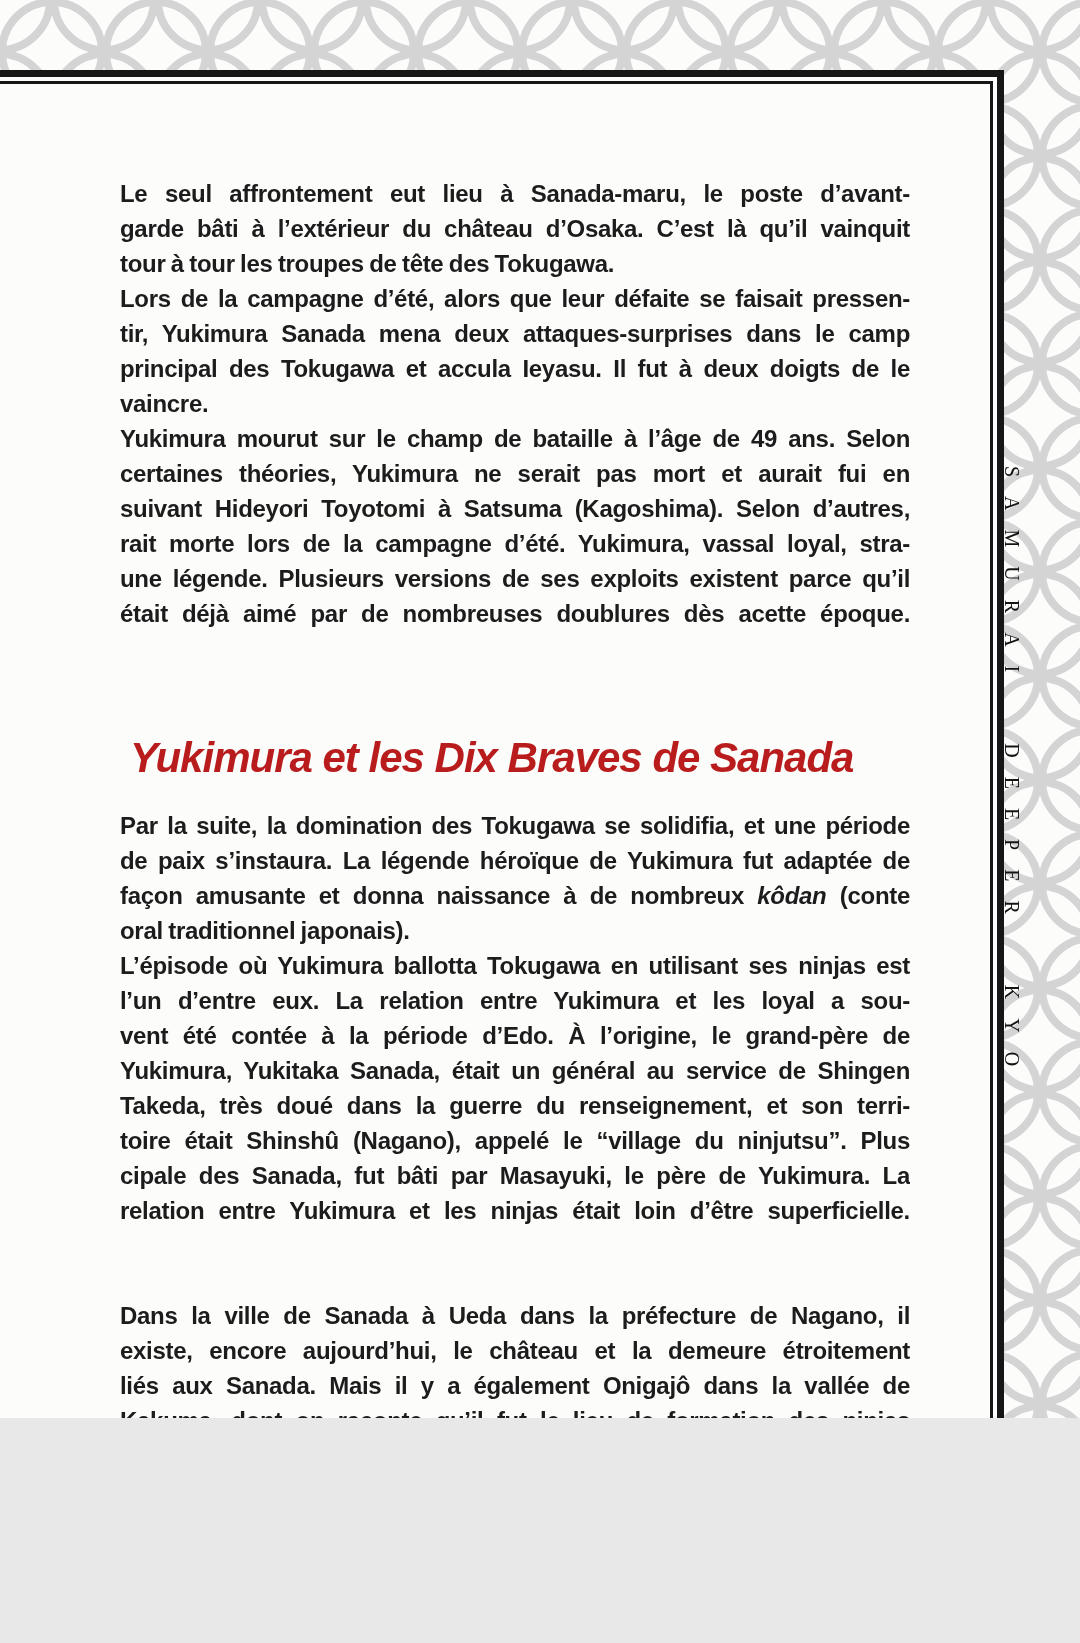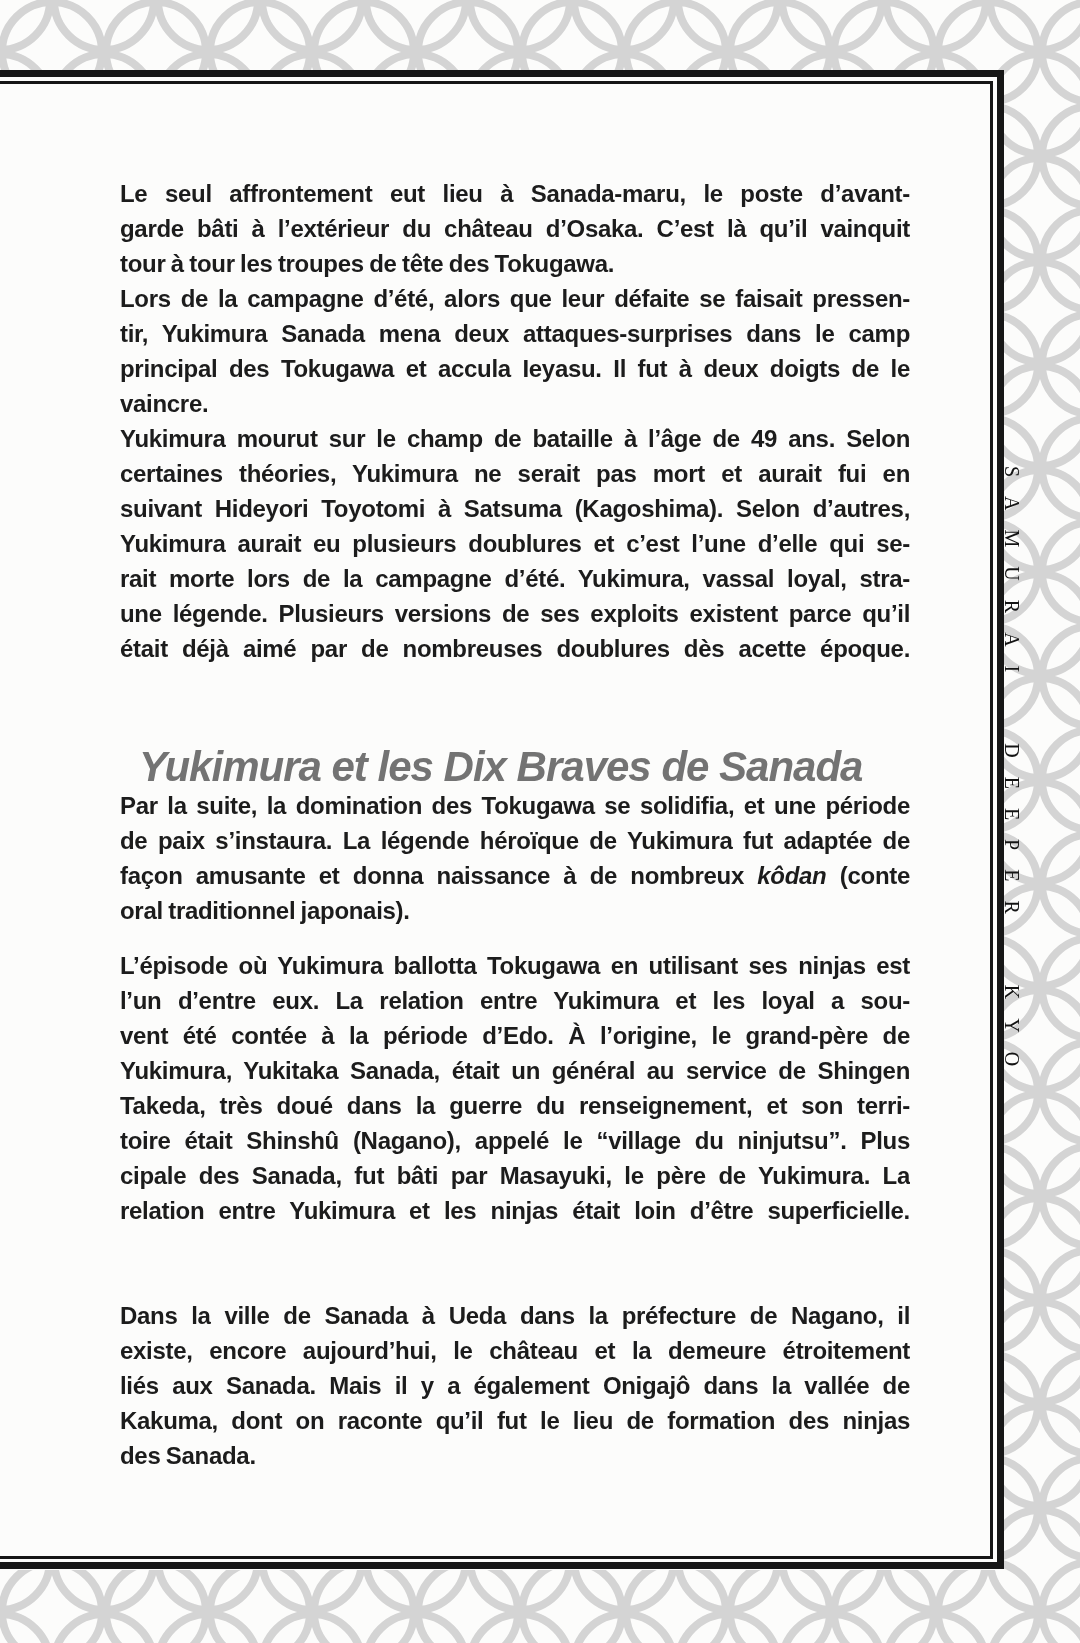--- a/index.html
+++ b/index.html
@@ -1,19 +1,19 @@
 <!DOCTYPE html>
 <html><head>
 <meta charset="utf-8">
 <style>
   html, body { margin: 0; padding: 0; background: #e8e8e8; }
   .page {
     position: relative;
     width: 1080px;
-    height: 1643px;
+    height: 1418px;
     background: #fcfcfb;
     overflow: hidden;
     font-family: "Liberation Sans", "DejaVu Sans", sans-serif;
   }
   .pattern-layer {
     position: absolute;
     left: 0; top: 0;
     width: 1080px; height: 1643px;
     pointer-events: none;
   }
@@ -45,27 +45,27 @@
     white-space: normal;
   }
   .line.jl { text-align-last: justify; }
   .line i { font-style: italic; }
 
   .heading {
     position: absolute;
     left: 122px;
     top: 724px;
     width: 800px;
-    margin: 17px;
+    margin: 8px;
     font-size: 42px;
     line-height: 52px;
     font-weight: 700;
     font-style: italic;
     letter-spacing: -1px;
-    color: #737373;
+    color: #b91c1c;
   }
 
   .spine-title {
     position: absolute;
     left: 1000px;
     top: 466px;
     height: 1140px;
     writing-mode: vertical-rl;
     font-family: "Liberation Serif", "DejaVu Serif", serif;
     font-size: 20px;
@@ -113,29 +113,28 @@
     <section class="para" style="top:281px">
         <div class="line jl"><span>Lors de la campagne d’été, alors que leur défaite se faisait pressen-</span></div>
         <div class="line jl"><span>tir, Yukimura Sanada mena deux attaques-surprises dans le camp</span></div>
         <div class="line jl"><span>principal des Tokugawa et accula Ieyasu. Il fut à deux doigts de le</span></div>
         <div class="line"><span>vaincre.</span></div>
       </section>
     <section class="para" style="top:421px">
         <div class="line jl"><span>Yukimura mourut sur le champ de bataille à l’âge de 49 ans. Selon</span></div>
         <div class="line jl"><span>certaines théories, Yukimura ne serait pas mort et aurait fui en</span></div>
         <div class="line jl"><span>suivant Hideyori Toyotomi à Satsuma (Kagoshima). Selon d’autres,</span></div>
-        <div class="line jl"><span>Yukimura aurait eu plusieurs doublures et c’est l’une d’elle qui se-</span></div>
         <div class="line jl"><span>rait morte lors de la campagne d’été. Yukimura, vassal loyal, stra-</span></div>
         <div class="line jl"><span>une légende. Plusieurs versions de ses exploits existent parce qu’il</span></div>
         <div class="line jl"><span>était déjà aimé par de nombreuses doublures dès acette époque.</span></div>
       </section>
 
     <h1 class="heading">Yukimura et les Dix Braves de Sanada</h1>
 
-    <section class="para" style="top:788px">
+    <section class="para" style="top:808px">
         <div class="line jl"><span>Par la suite, la domination des Tokugawa se solidifia, et une période</span></div>
         <div class="line jl"><span>de paix s’instaura. La légende héroïque de Yukimura fut adaptée de</span></div>
         <div class="line jl"><span>façon amusante et donna naissance à de nombreux </span><i>kôdan</i><span> (conte</span></div>
         <div class="line"><span>oral traditionnel japonais).</span></div>
       </section>
     <section class="para" style="top:948px">
         <div class="line jl"><span>L’épisode où Yukimura ballotta Tokugawa en utilisant ses ninjas est</span></div>
         <div class="line jl"><span>l’un d’entre eux. La relation entre Yukimura et les loyal a sou-</span></div>
         <div class="line jl"><span>vent été contée à la période d’Edo. À l’origine, le grand-père de</span></div>
         <div class="line jl"><span>Yukimura, Yukitaka Sanada, était un général au service de Shingen</span></div>

